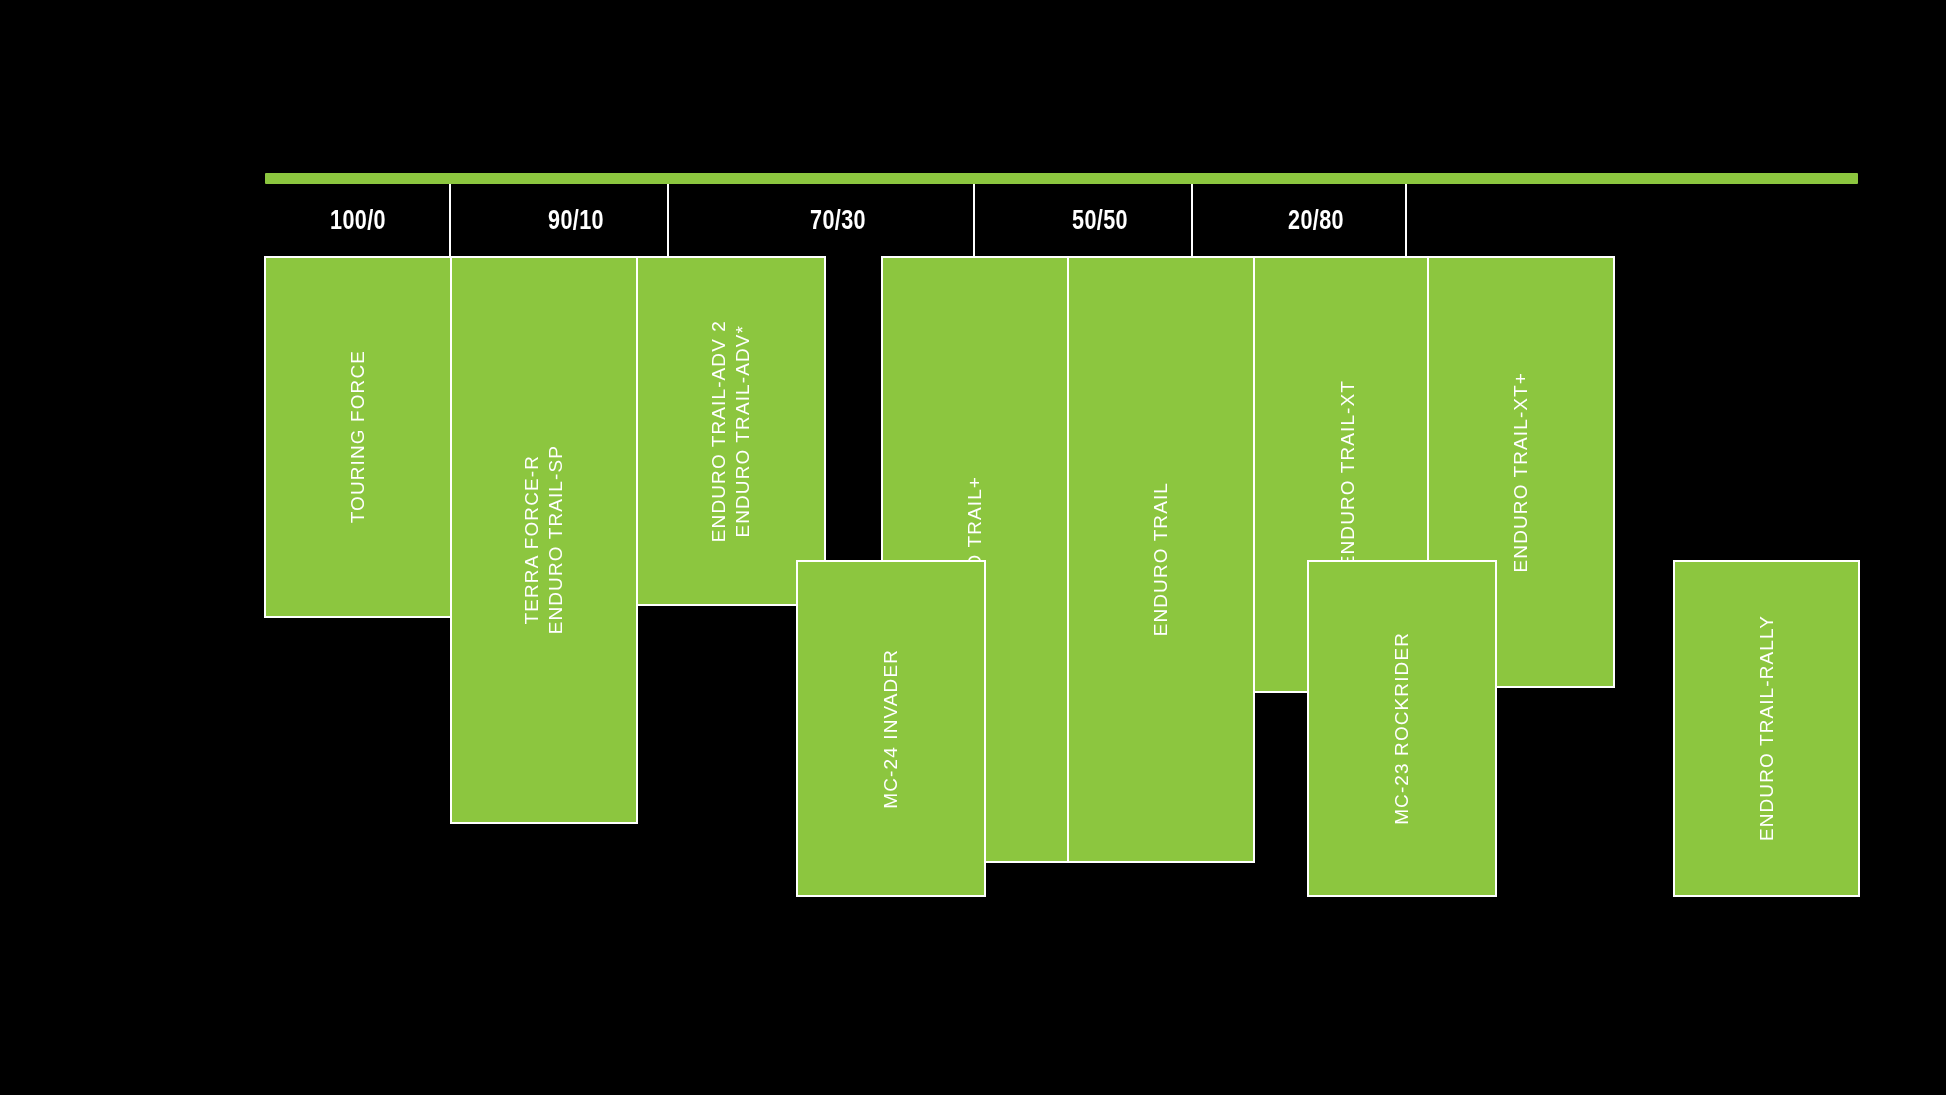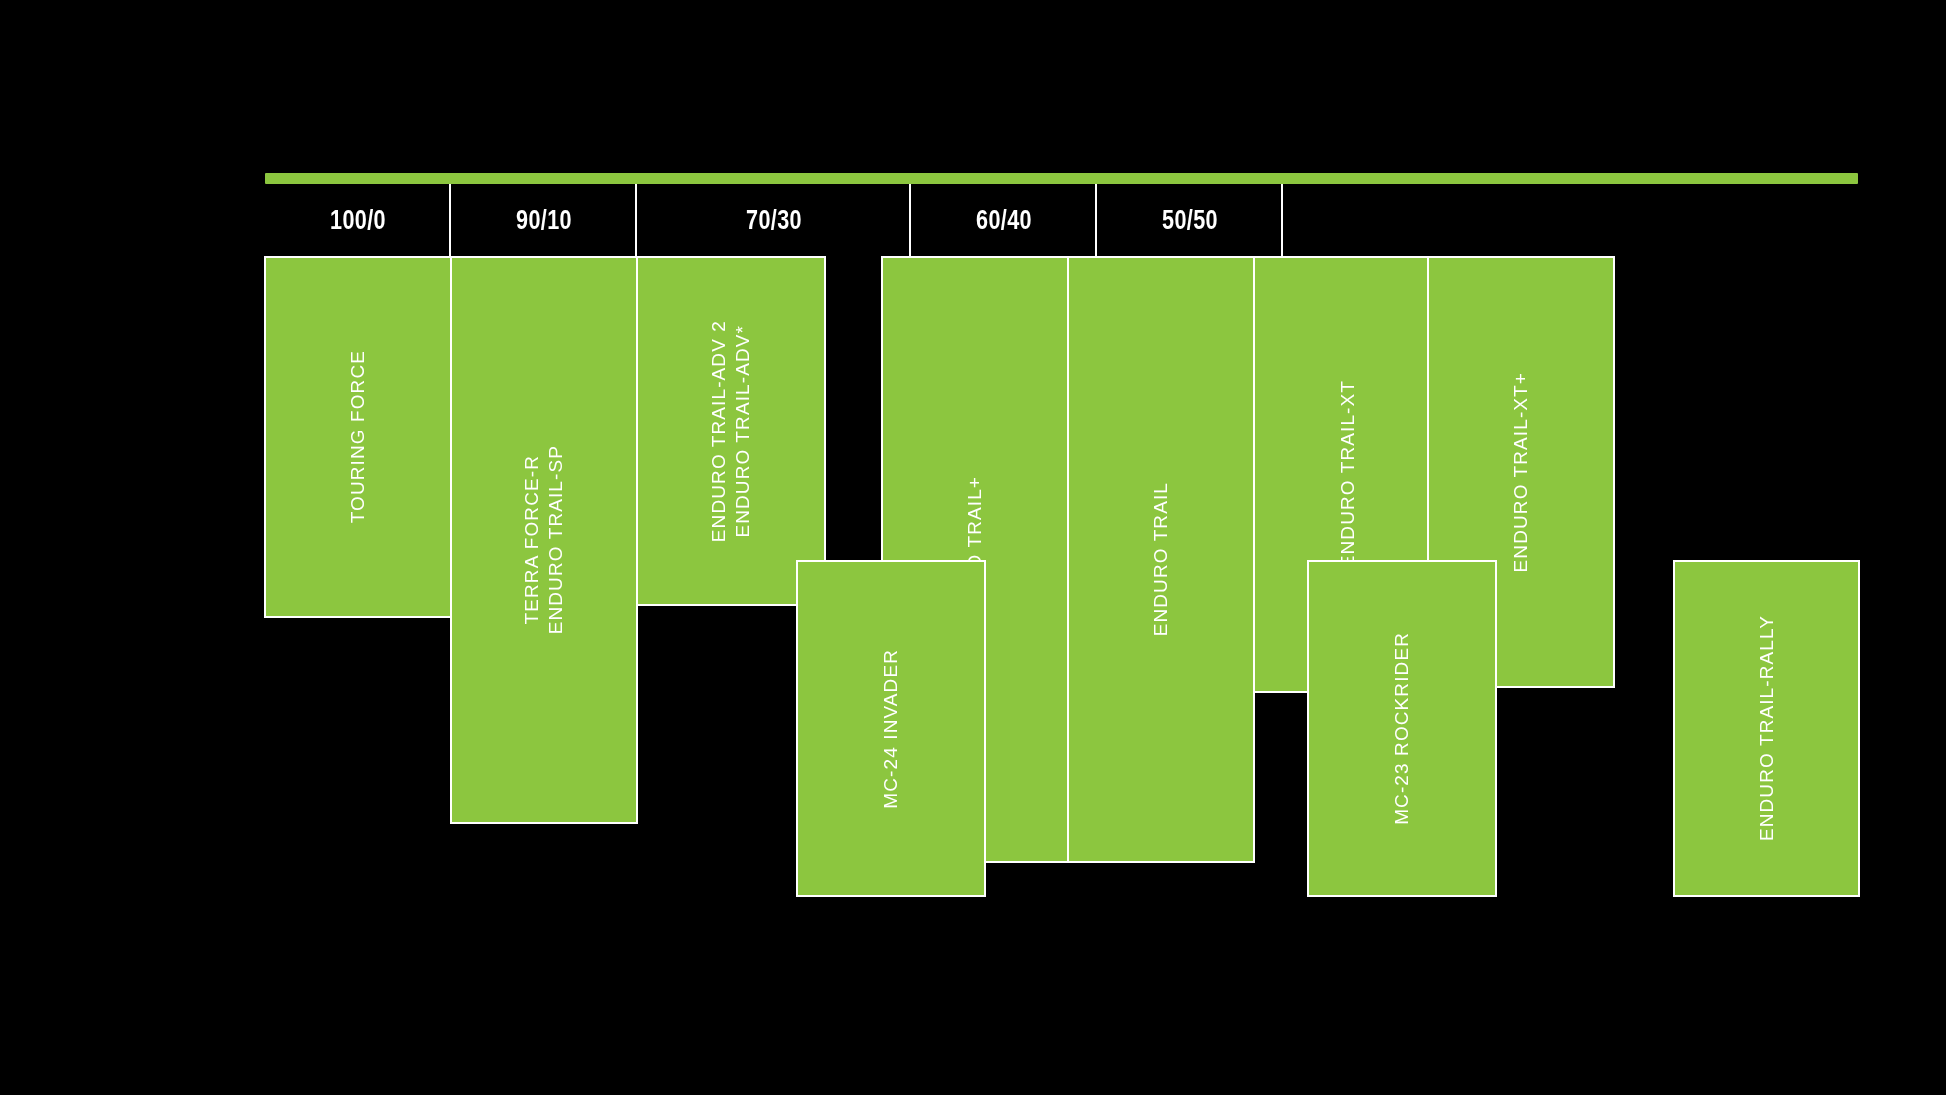--- a/index.html
+++ b/index.html
@@ -19,20 +19,21 @@
     background: #8CC63F;
     border-radius: 1px;
   }
 
   
   .header-row {
     position: absolute;
     left: 265px; top: 184px;
     width: 1593px; height: 73px;
     display: flex;
+    gap: 32px;
   }
   .header-cell {
     flex: 0 0 auto;
     height: 100%;
     display: flex; align-items: center; justify-content: center;
     border-right: 2px solid #ffffff;
     color: #ffffff;
     font-weight: 700;
     font-size: 27px;
     letter-spacing: 0.5px;
@@ -99,25 +100,25 @@
     </div>
     <div class="header-cell-wrap" style="width:186px">
       <div class="header-cell" style="width:100%;border-right:none;">90/10</div>
       <div class="header-divider"></div>
     </div>
     <div class="header-cell-wrap" style="width:274px">
       <div class="header-cell" style="width:100%;border-right:none;">70/30</div>
       <div class="header-divider"></div>
     </div>
     <div class="header-cell-wrap" style="width:186px">
-      <div class="header-cell" style="width:100%;border-right:none;">60/40</div>
+      <div class="header-cell" style="width:100%;border-right:none;">50/50</div>
       <div class="header-divider"></div>
     </div>
-    <div class="header-cell-wrap" style="width:186px">
-      <div class="header-cell" style="width:100%;border-right:none;">50/50</div>
+    <div class="header-cell-wrap" style="width:182px">
+      <div class="header-cell" style="width:100%;border-right:none;">20/80</div>
       <div class="header-divider"></div>
     </div>
   </div>
 
   <div class="plot">
 
     <div class="bar" style="left:-1px; top:-1px; width:188px; height:362px;">
       <span class="bar-label">TOURING FORCE</span>
     </div>
 

